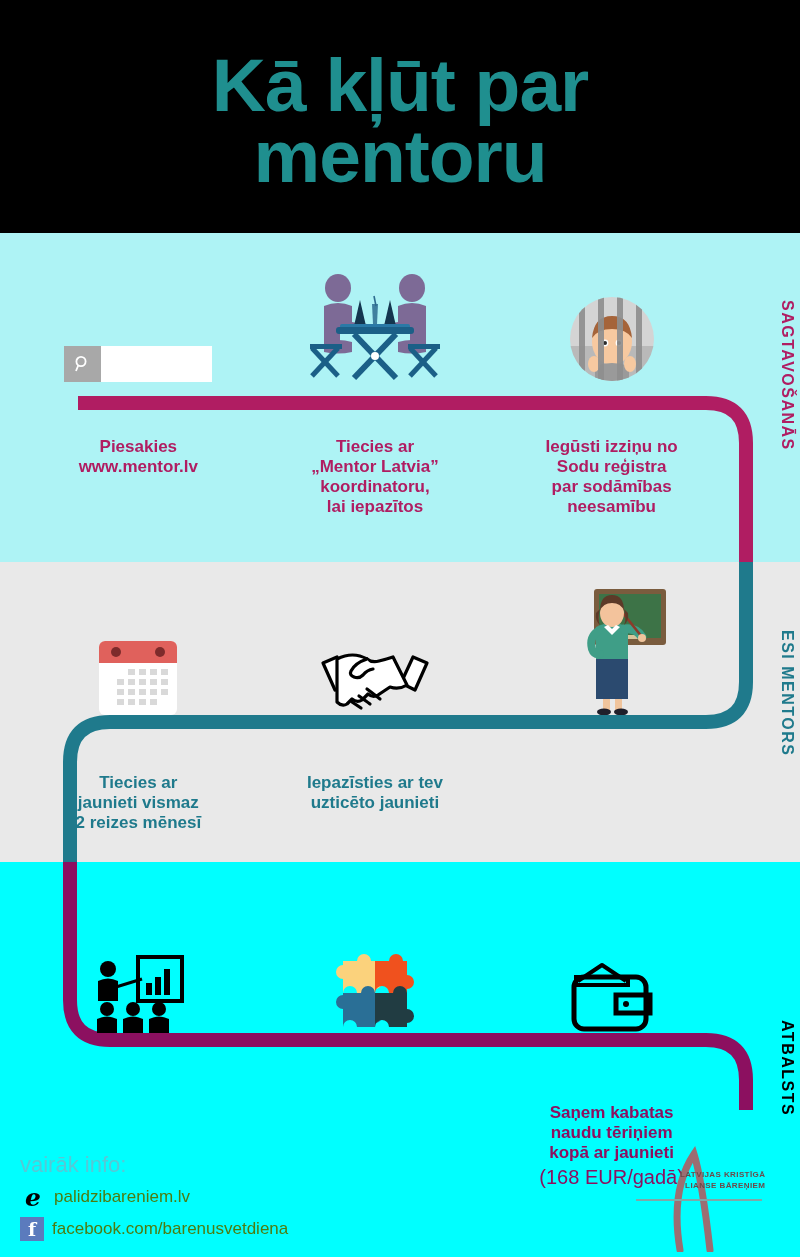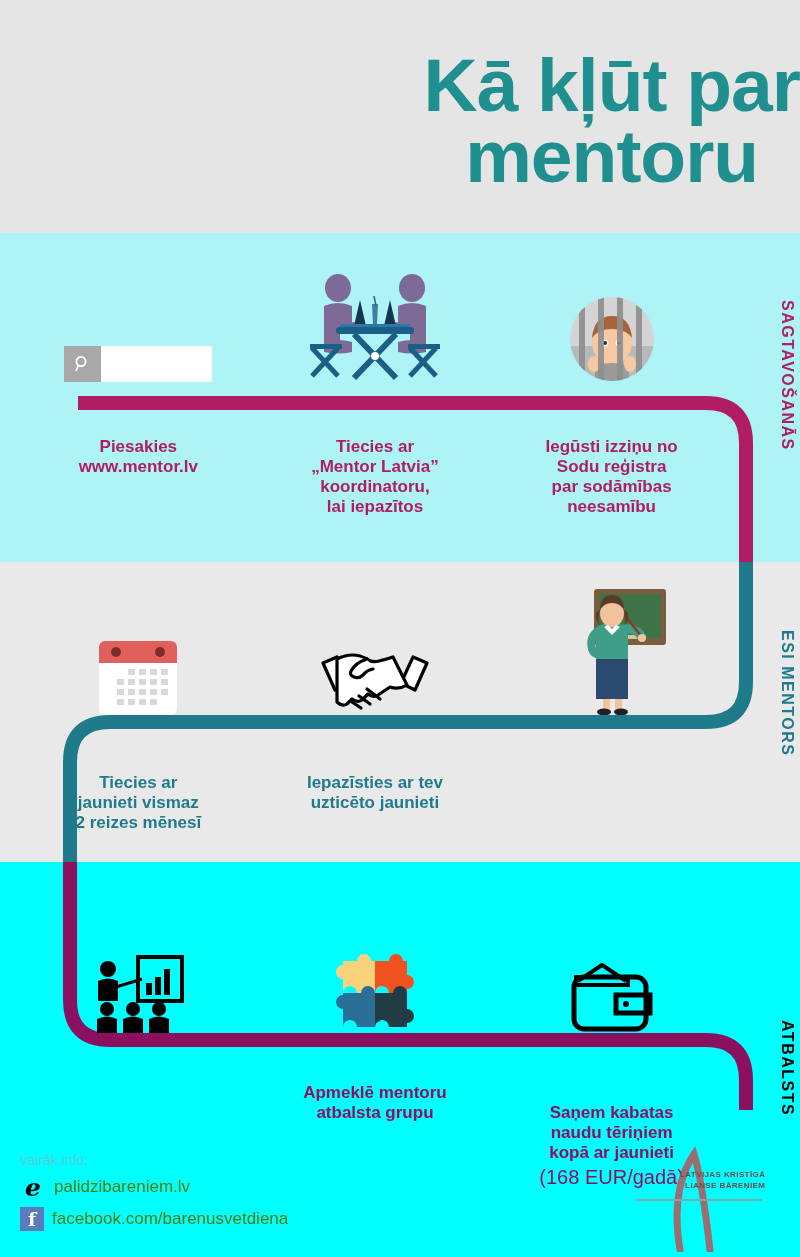--- a/index.html
+++ b/index.html
@@ -8,22 +8,22 @@
     font-family: "Liberation Sans", sans-serif;
     background: #ffffff;
     position: relative;
     overflow: hidden;
   }
 
   
   .header {
     position: absolute;
     left: 0; top: 0; width: 800px; height: 233px;
-    background: #e5e5e5;
-    display: flex; align-items: center; justify-content: flex-end;
+    background: #000000;
+    display: flex; align-items: center; justify-content: center;
   }
   .title {
     color: #1f8f8f;
     font-size: 75px;
     font-weight: bold;
     line-height: 0.94;
     letter-spacing: -1px;
     text-align: center;
     white-space: pre-line;
     padding-top: 8px;
@@ -79,21 +79,21 @@
   .cap-mentor  { color: #1f7a8c; margin-top: 58px; }
   .cap-support { color: #8c1060; margin-top: 48px; }
   .cap-sub { display: block; font-weight: normal; font-size: 20px; margin-top: 3px; }
 
   
   .footer-info {
     position: absolute;
     left: 20px; top: 1152px;
     color: #000;
   }
-  .more-info { color: #57c8d6; font-size: 14px; margin-bottom: 6px; }
+  .more-info { color: #57c8d6; font-size: 22px; margin-bottom: 6px; }
   .contact-row { display: flex; align-items: center; gap: 8px; margin-bottom: 7px; }
   .contact-text { font-size: 17px; color: #4d7c0f; }
 
   .ie-icon {
     width: 26px; height: 26px;
     display: flex; align-items: center; justify-content: center;
     font-weight: bold; font-size: 25px; font-style: italic;
     color: #000;
     font-family: "DejaVu Serif", serif;
   }
@@ -356,22 +356,20 @@
 
         <path d="M14 22 l14 0 a7 7 0 0 1 14 0 l4 0 l0 14 a7 7 0 0 1 0 14 l0 4 l-18 0 a7 7 0 0 0 -14 0 l0 -14 a7 7 0 0 1 0 -14 z" fill="#fbd27c"></path>
 
         <path d="M46 22 l14 0 a7 7 0 0 1 14 0 l4 0 l0 14 a7 7 0 0 1 0 14 l0 4 l-18 0 a7 7 0 0 0 -14 0 l0 -32 z" fill="#f0511e"></path>
 
         <path d="M14 54 l18 0 a7 7 0 0 1 14 0 l0 16 a7 7 0 0 1 0 14 l0 4 l-18 0 a7 7 0 0 0 -14 0 l0 -18 a7 7 0 0 1 0 -14 z" fill="#2a6f96"></path>
 
         <path d="M46 54 l18 0 a7 7 0 0 1 14 0 l0 16 a7 7 0 0 1 0 14 l0 4 l-18 0 a7 7 0 0 0 -14 0 l0 -34 z" fill="#213c42"></path>
       </svg>
     </div>
-    <div class="step-caption cap-support">Apmeklē mentoru
-atbalsta grupu</div>
   </div>
 
   <div class="step">
     <div class="step-icon">
       <svg width="88" height="76" viewBox="0 0 88 76">
         <path d="M10 22 l24 -16 l24 16" fill="none" stroke="#000" stroke-width="4" stroke-linejoin="round"></path>
         <rect x="8" y="18" width="52" height="8" fill="none" stroke="#000" stroke-width="4"></rect>
         <rect x="6" y="18" width="72" height="52" rx="10" fill="none" stroke="#000" stroke-width="5"></rect>
         <rect x="48" y="36" width="34" height="18" fill="none" stroke="#000" stroke-width="5"></rect>
         <circle cx="58" cy="45" r="3" fill="#000"></circle>

